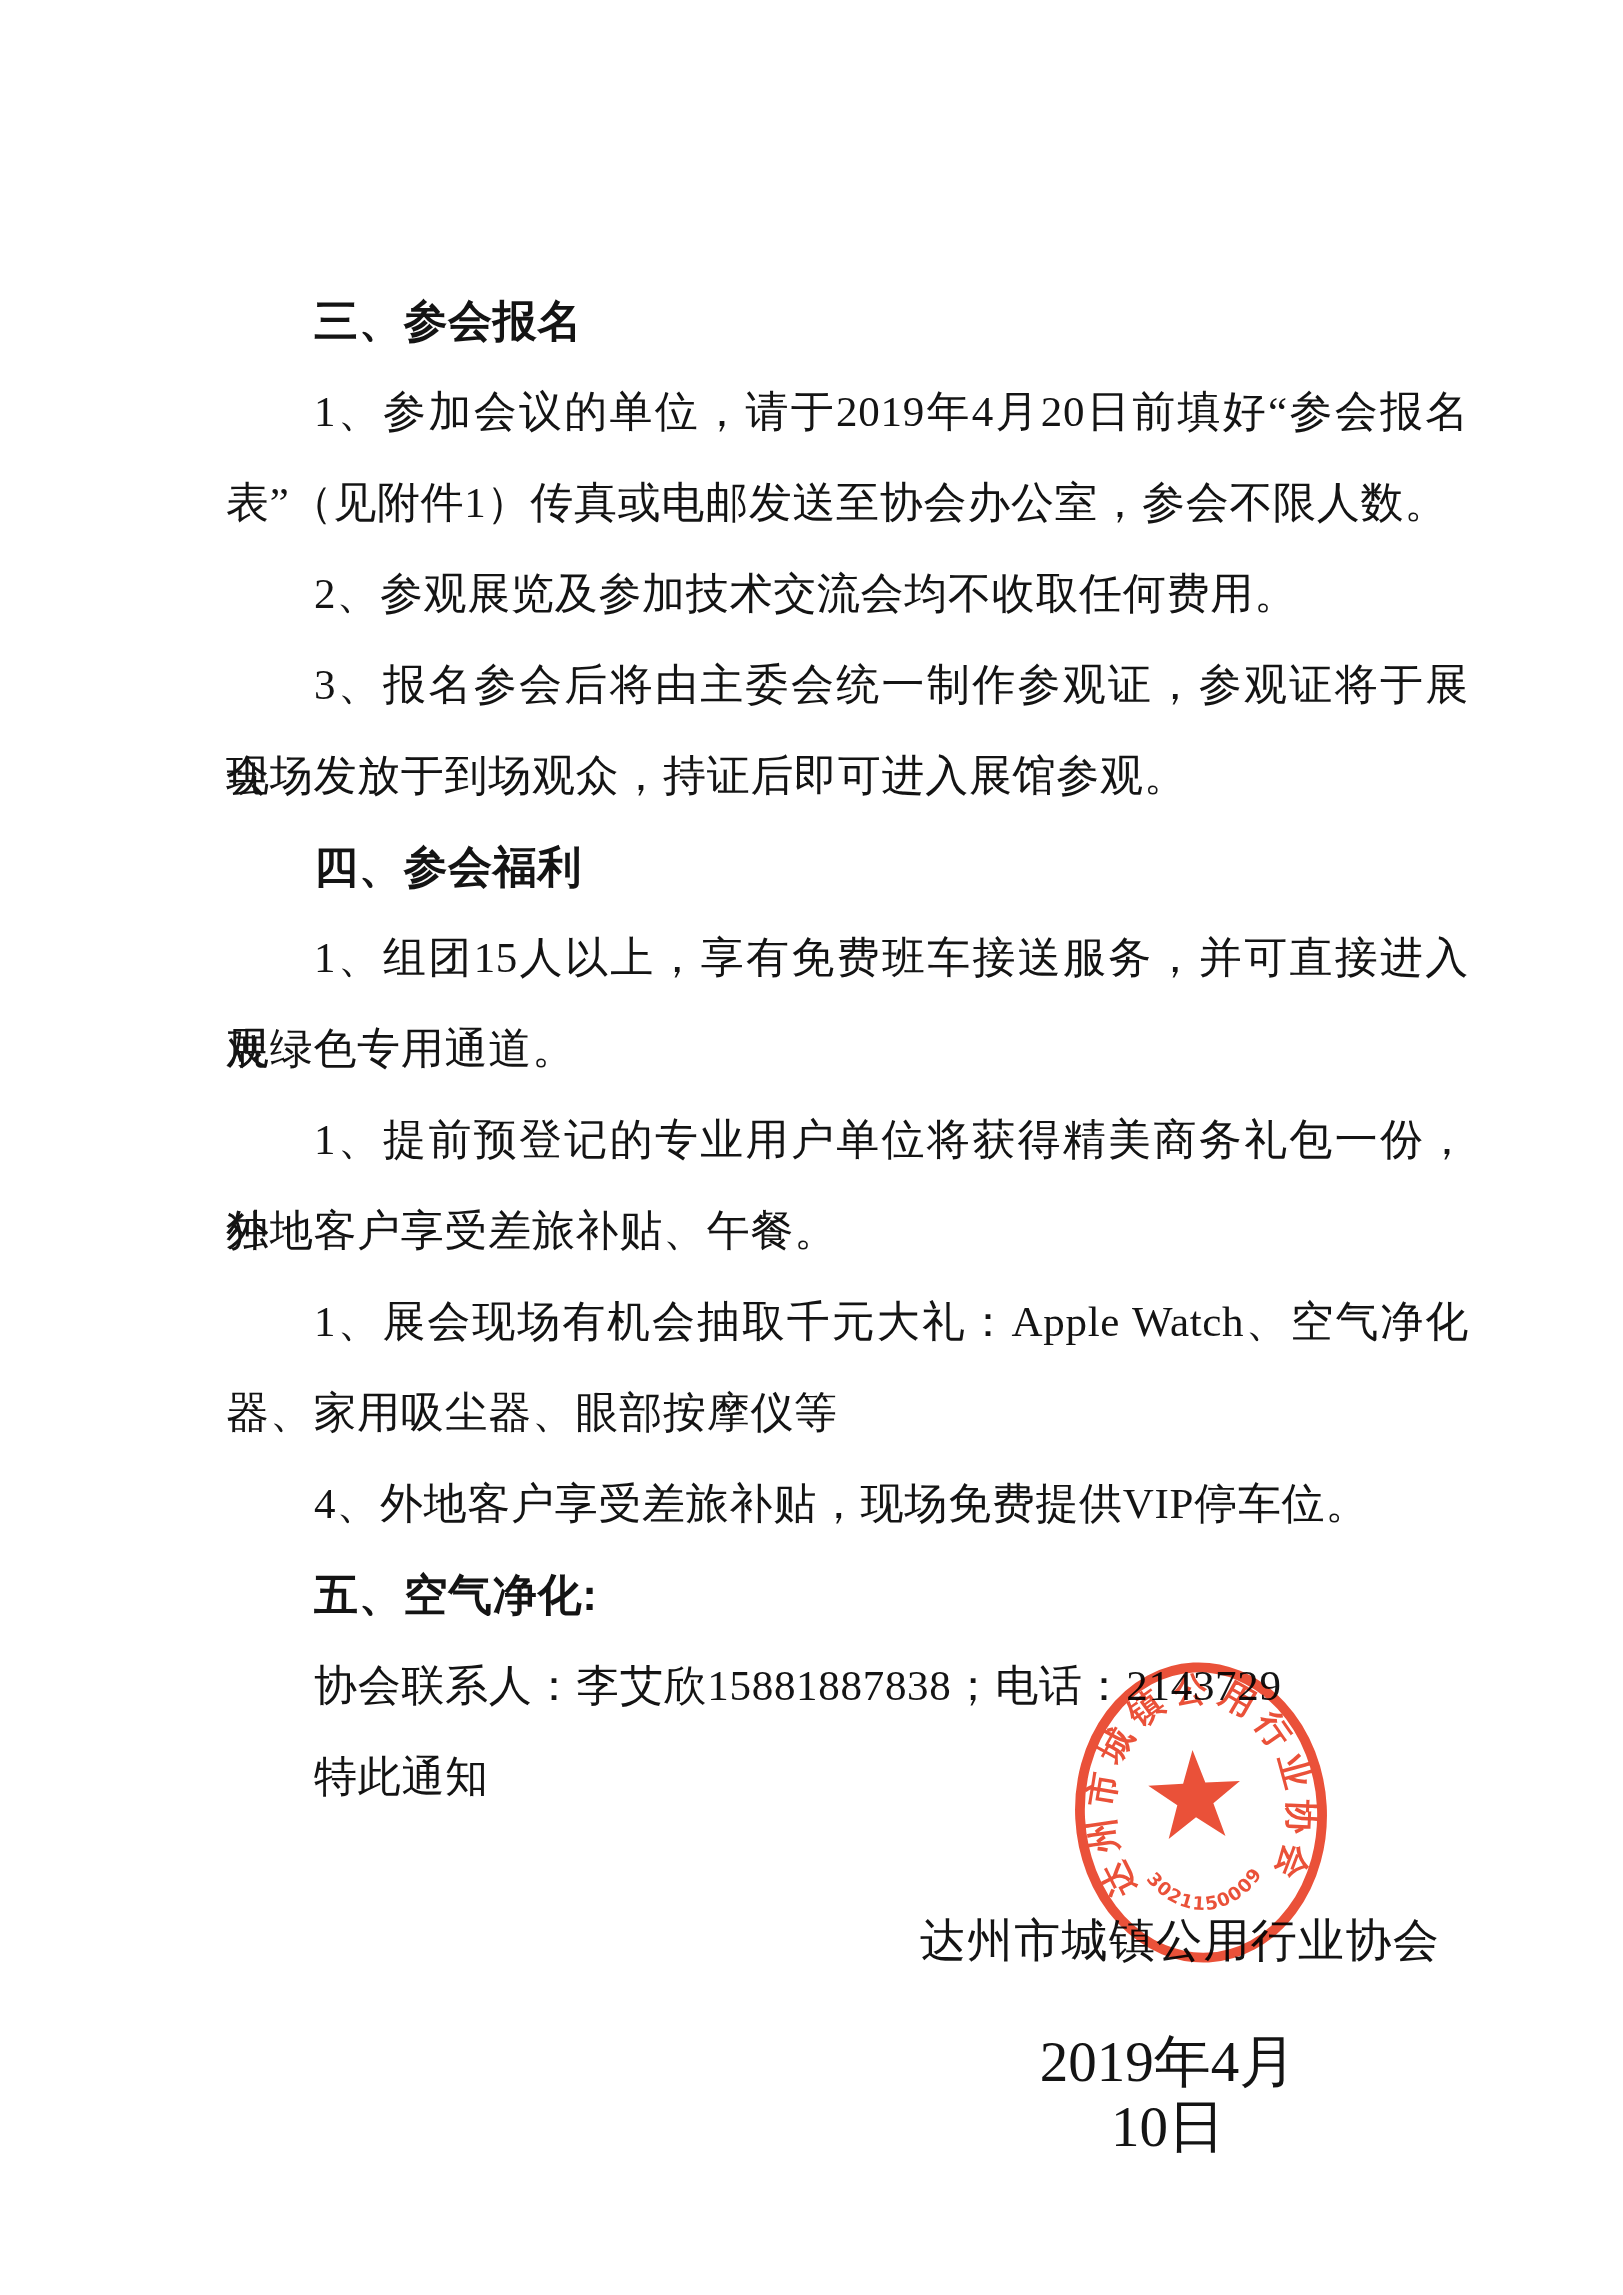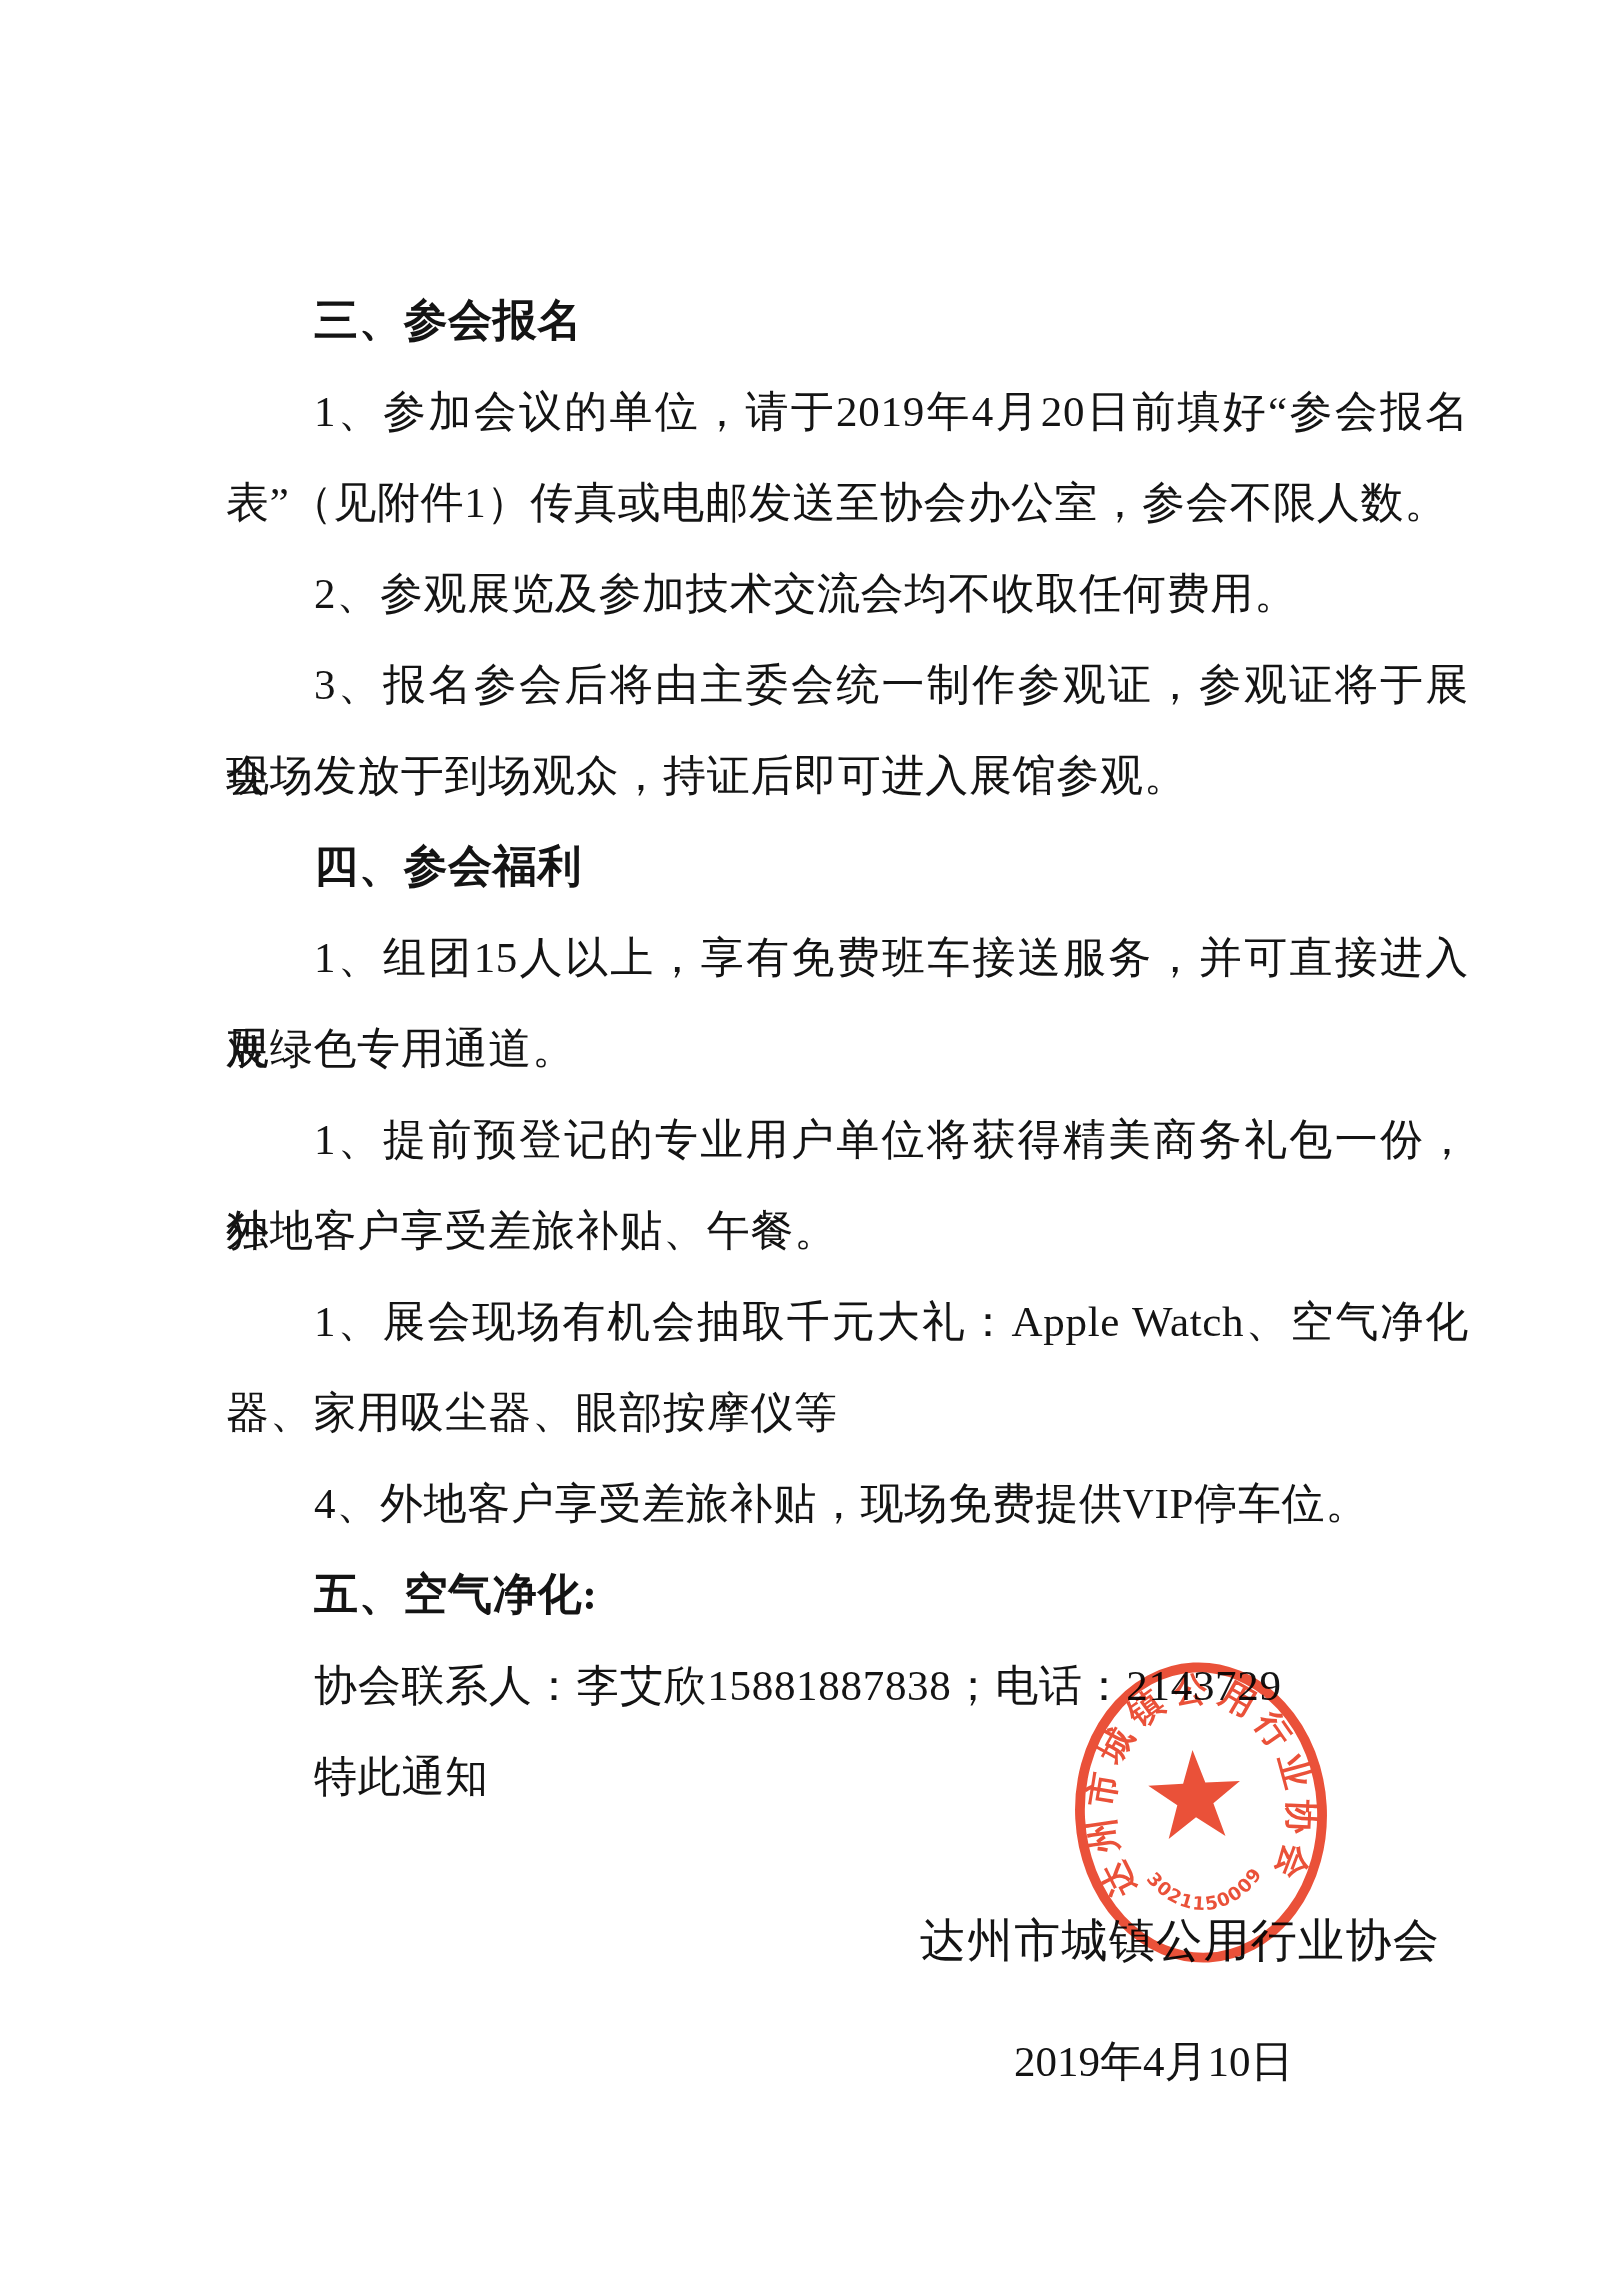--- a/index.html
+++ b/index.html
@@ -19,42 +19,42 @@
   .doc-line{
     display:block;
     height:91px;
     line-height:91px;
     font-size:43px;
     letter-spacing:0.7px;
     font-family:Liberation Serif, serif;
   }
   .doc-line.indent{ text-indent:88px; }
   .doc-line.heading{
-    font-family:Liberation Serif, serif;
+    font-family:Liberation Sans, sans-serif;
     font-weight:700;
     font-size:44px;
   }
   .doc-line.fill{
     text-align:justify;
     text-align-last:justify;
   }
   .signature{
     position:absolute;
     top:1905px;left:226px;width:1214px;
     text-align:right;
     font-size:46px;
     line-height:72px;
     letter-spacing:1.3px;
     z-index:1;
   }
   .sign-date{
     position:absolute;
     top:2029px;left:1014px;width:308px;
-    text-align:left;
-    font-size:43px;
+    text-align:center;
+    font-size:57px;
     line-height:65px;
     z-index:1;
   }
   .stamp{
     position:absolute;
     left:1044px;top:1649px;
     width:314px;height:327px;
     z-index:2;
     opacity:.88;
     mix-blend-mode:multiply;

